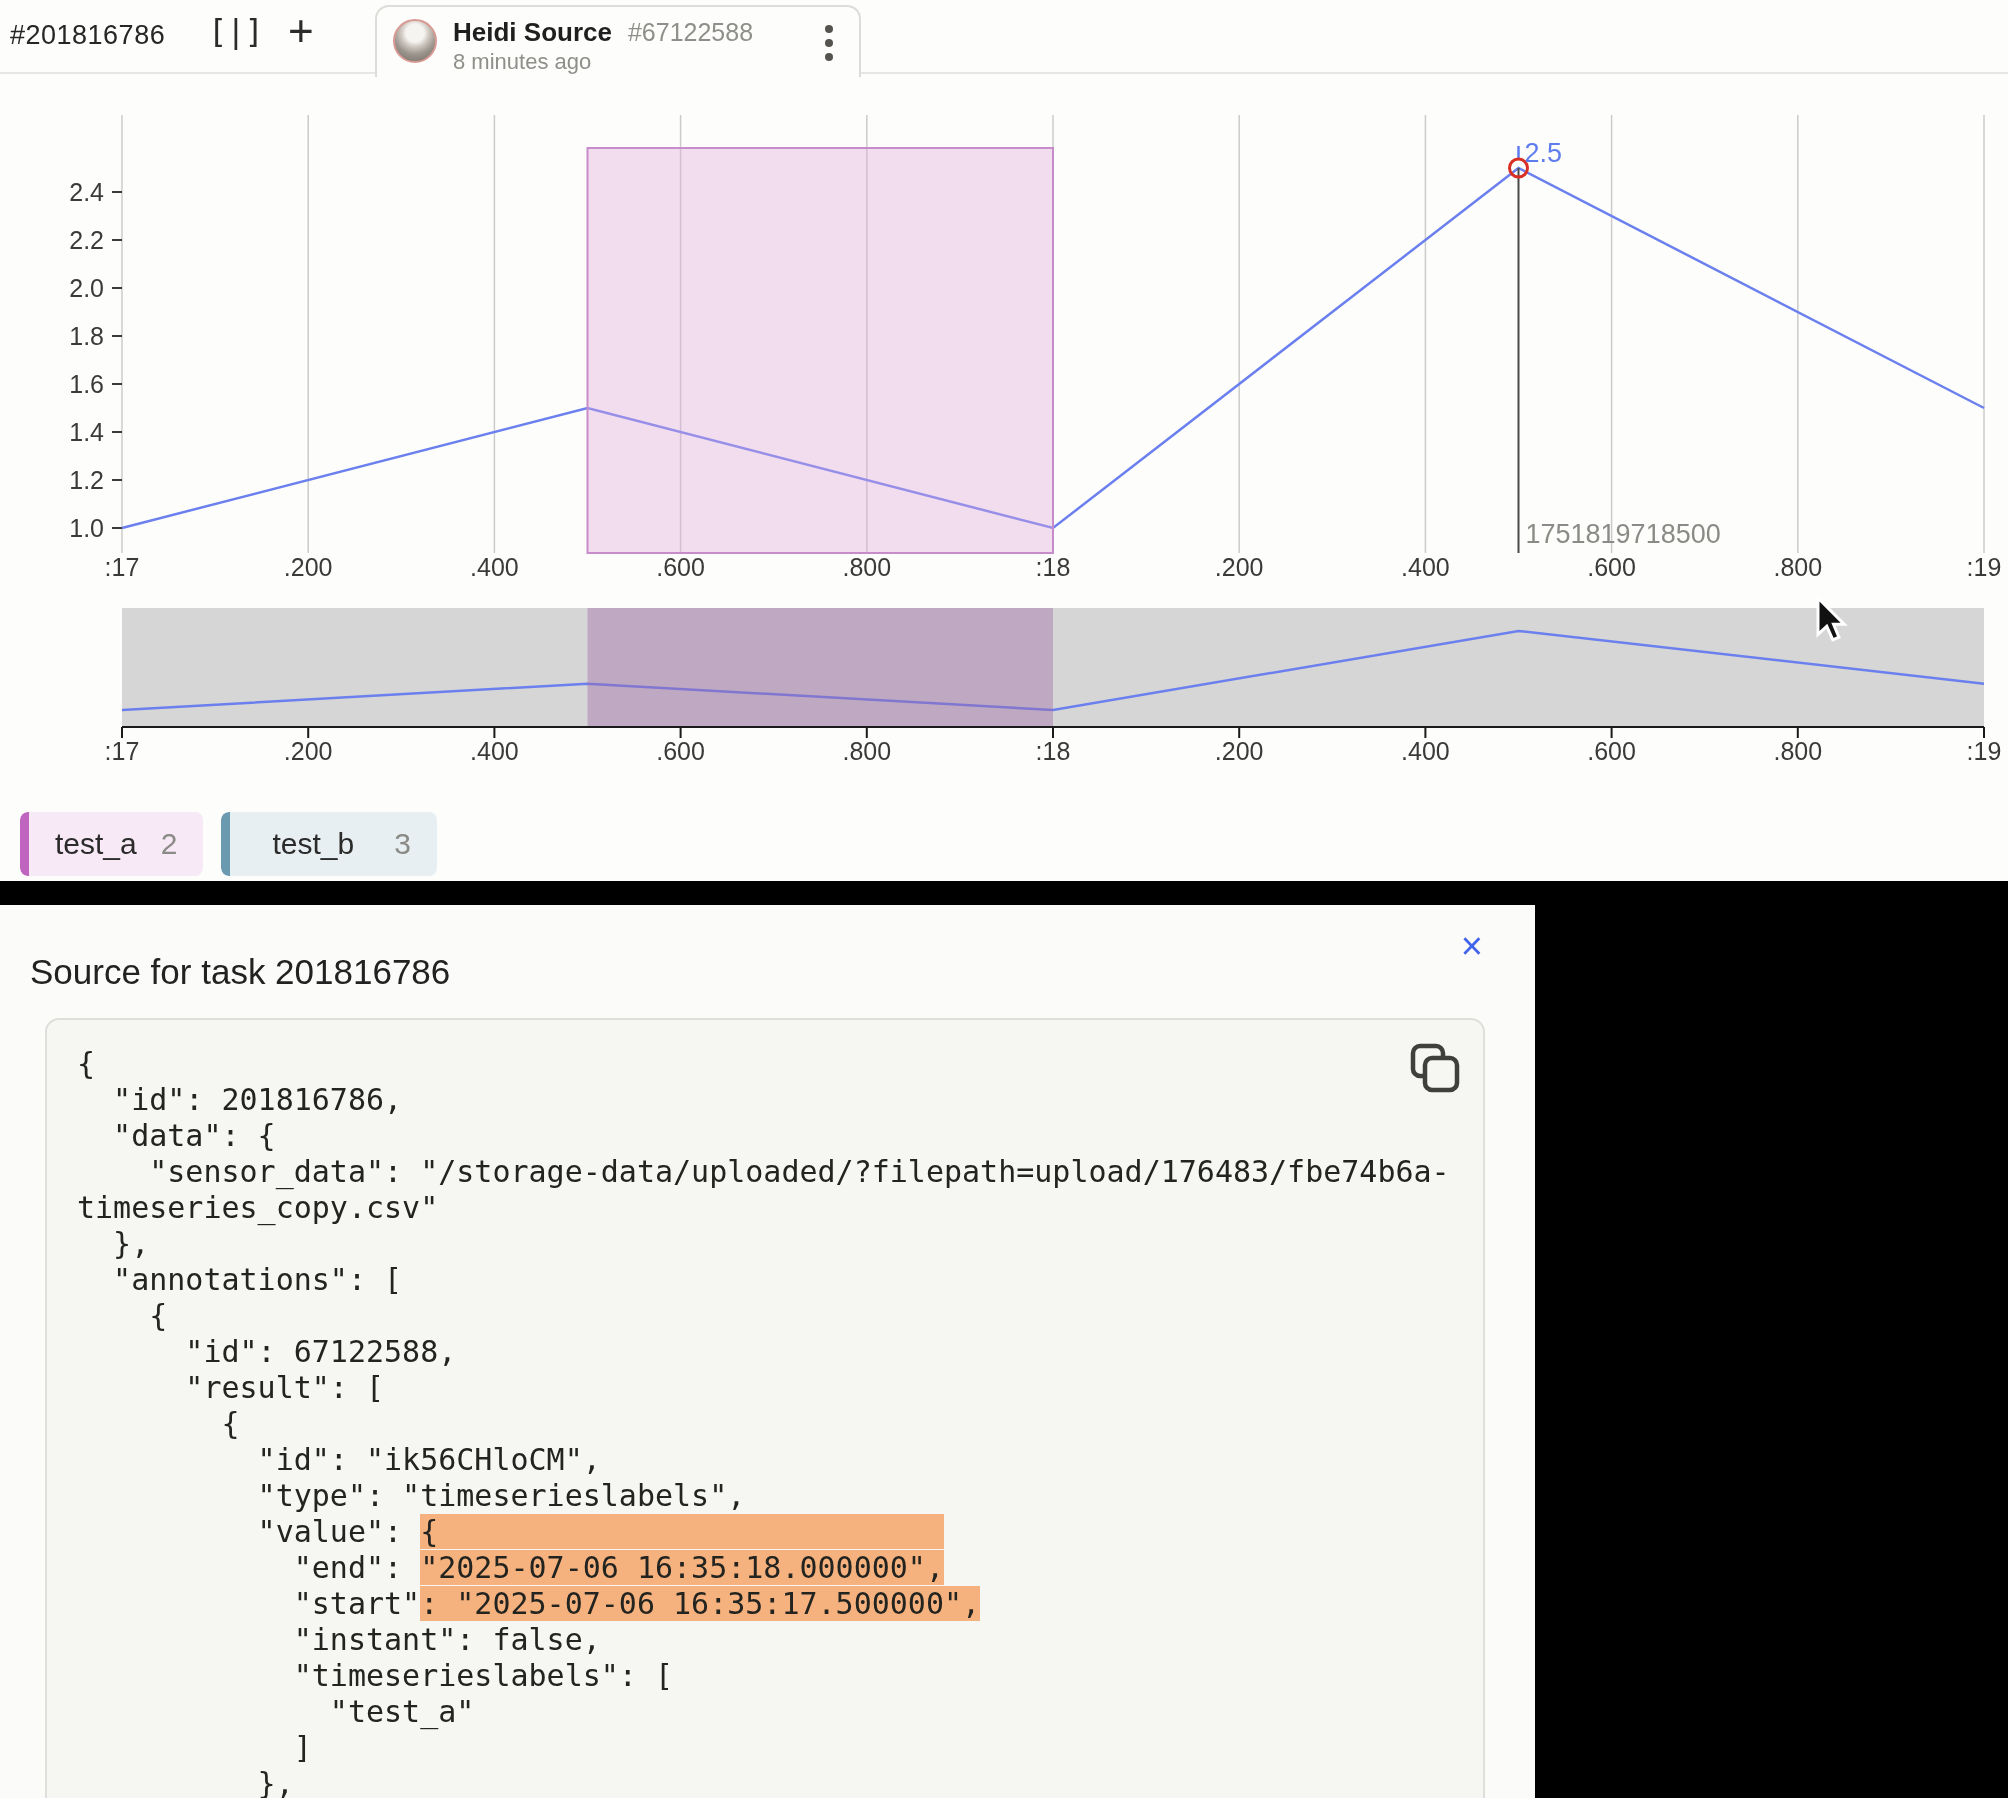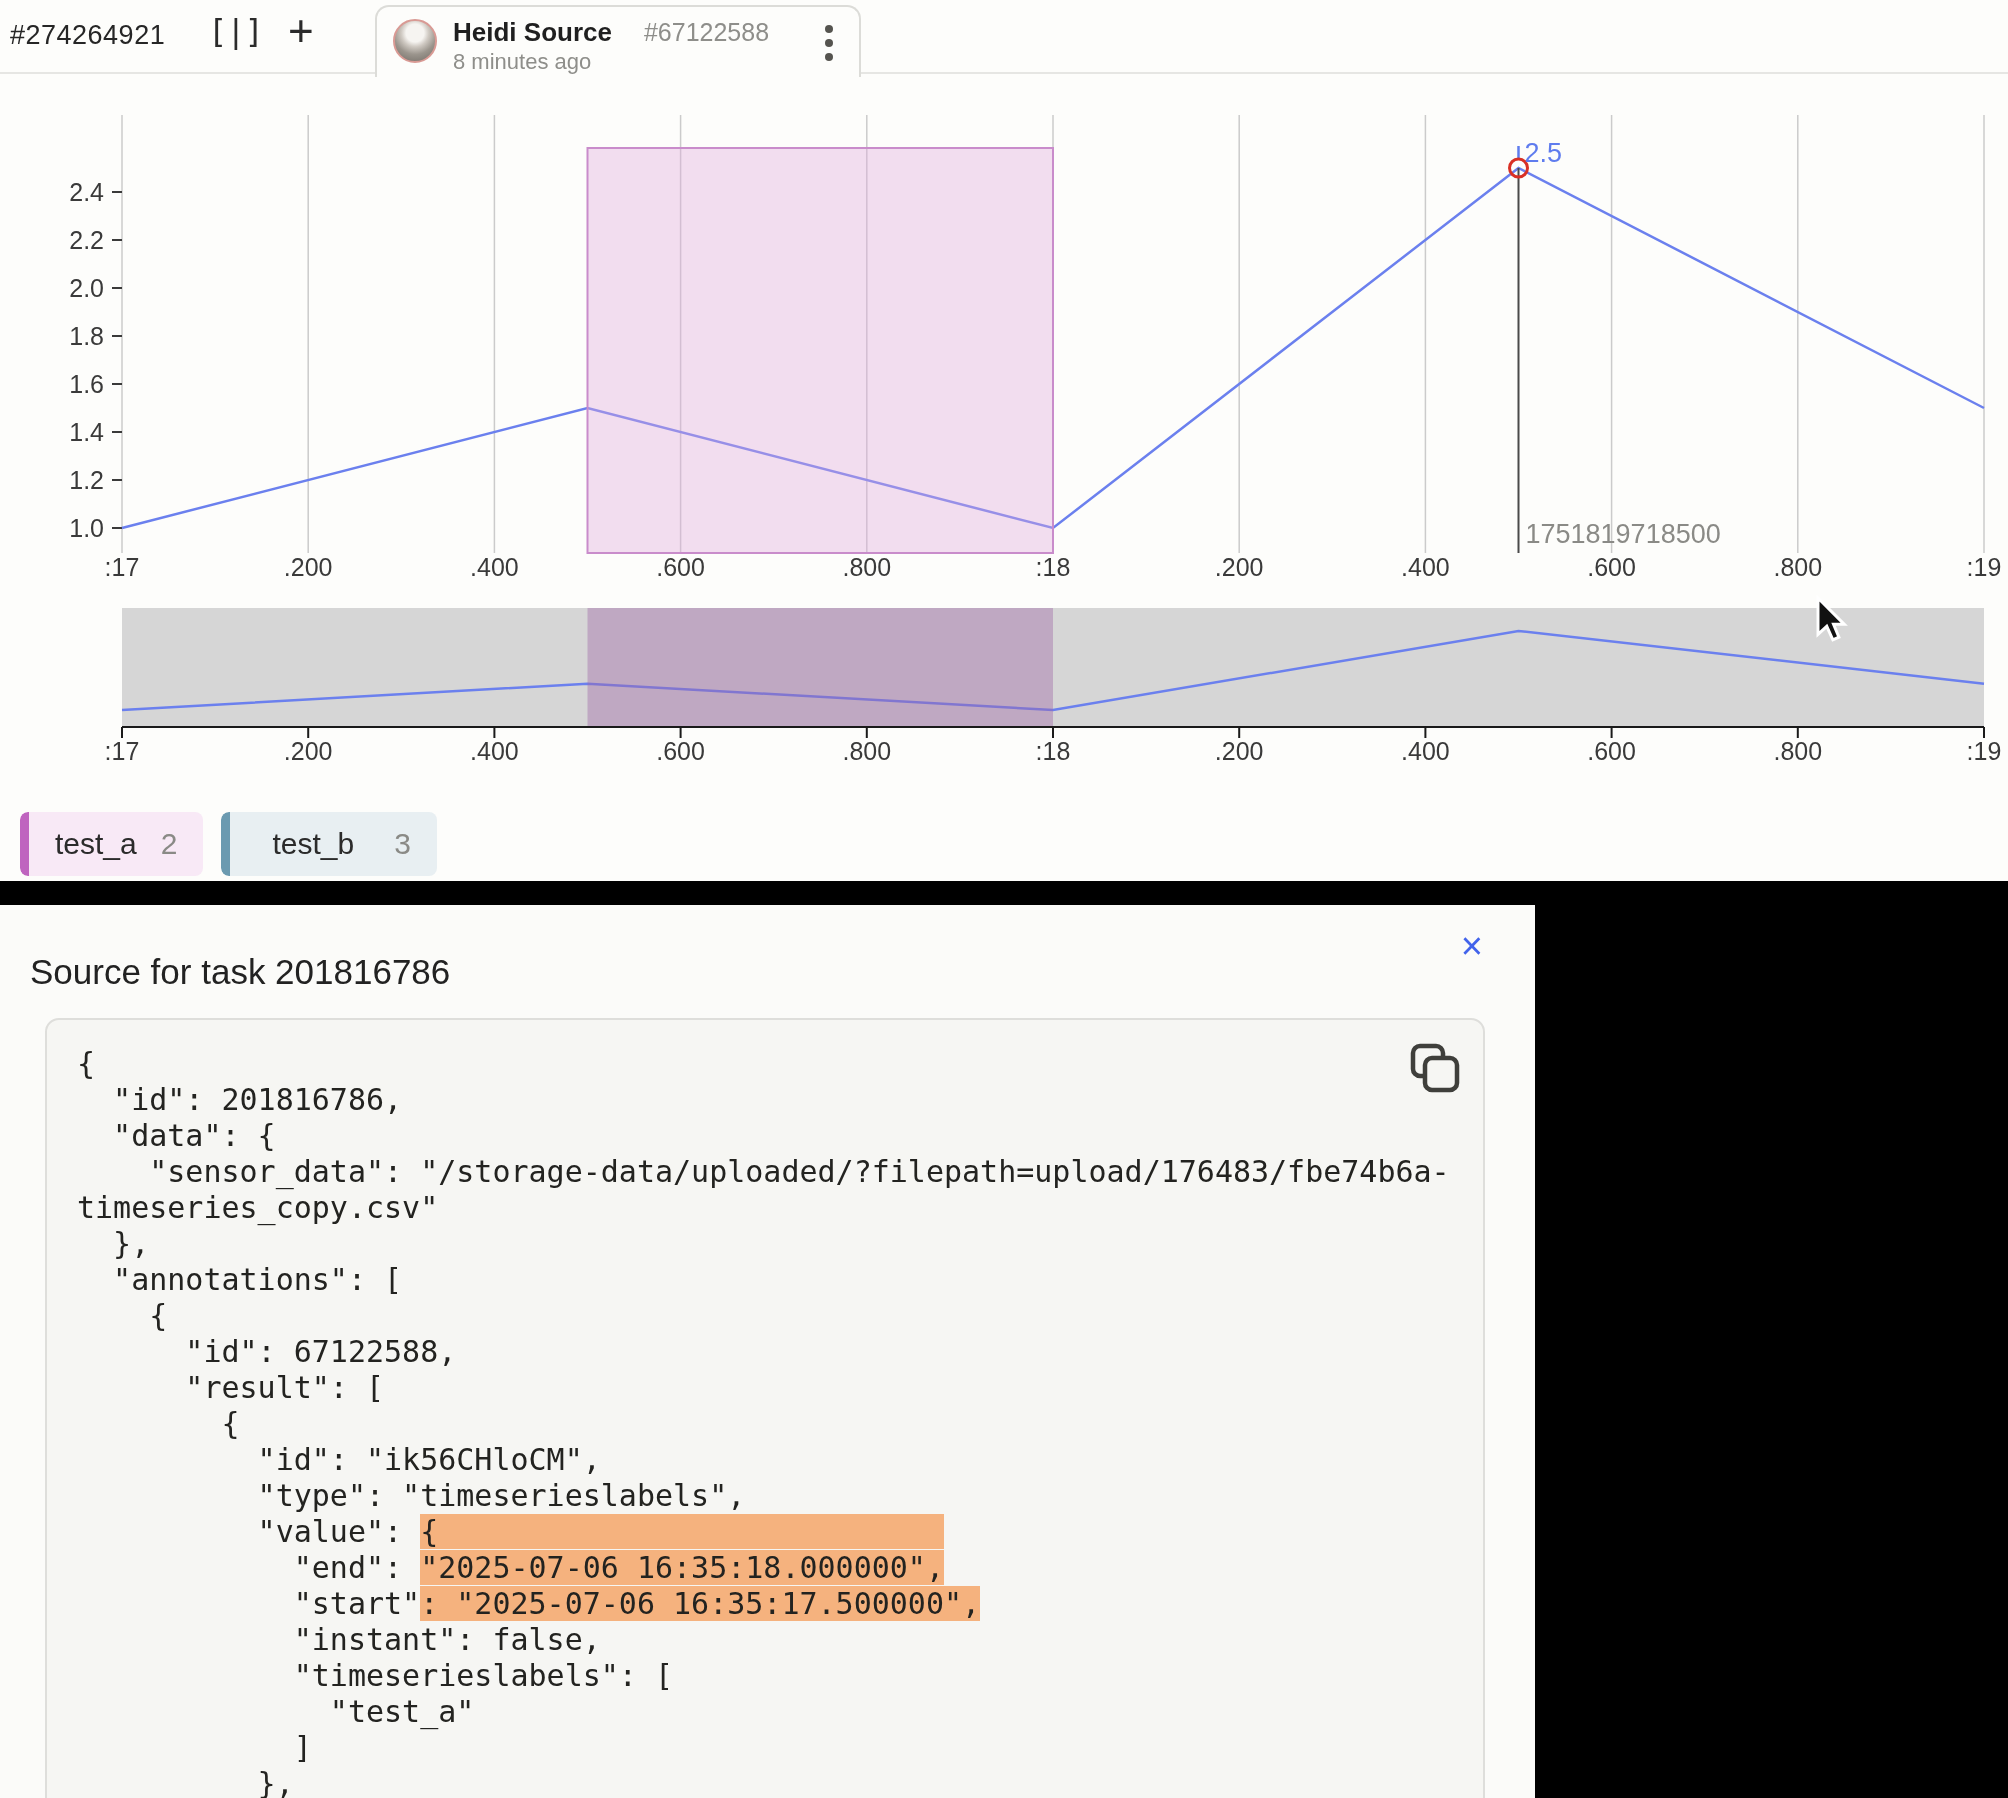--- a/index.html
+++ b/index.html
@@ -11,21 +11,21 @@
   .brackets-btn{position:absolute;left:208px;top:12px;font-size:32px;color:#2b2b2b;
     font-family:"DejaVu Sans Mono",monospace;letter-spacing:-1px;cursor:pointer;}
   .plus-btn{position:absolute;left:288px;top:6px;font-size:44px;font-weight:300;color:#2b2b2b;cursor:pointer;}
   .tab{position:absolute;left:375px;top:5px;width:482px;height:70px;background:#fdfdfb;
     border:2px solid #dcdcd8;border-bottom:none;border-radius:14px 14px 0 0;z-index:3;}
   .avatar{position:absolute;left:16px;top:12px;width:44px;height:44px;border-radius:50%;
     border:2px solid #d99a94;box-sizing:border-box;
     background:radial-gradient(circle at 50% 30%,#f6f4f1 0 26%,#cfc9c2 40%,#9b958d 62%,#6f6a63 100%);}
   .tab-name-row{position:absolute;left:76px;top:10px;white-space:nowrap;}
   .tab-name{font-size:26px;font-weight:600;color:#1f1f1f;}
-  .tab-ann-id{font-size:25px;color:#8e8e8a;margin-left:32px;}
+  .tab-ann-id{font-size:25px;color:#8e8e8a;margin-left:16px;}
   .tab-time{position:absolute;left:76px;top:42px;font-size:22px;color:#8e8e8a;}
   .kebab{position:absolute;right:24px;top:18px;width:10px;height:38px;cursor:pointer;}
   .kebab i{display:block;width:8px;height:8px;border-radius:50%;background:#55544f;margin:0 0 6px 0;}
   
   .labels-row{position:absolute;left:20px;top:812px;display:flex;gap:18px;}
   .chip{display:flex;align-items:center;height:64px;border-radius:8px;overflow:hidden;cursor:pointer;}
   .chip .bar{width:9px;align-self:stretch;border-radius:8px 0 0 8px;}
   .chip .lbl{font-size:30px;color:#2b2b2b;padding:0 10px 0 26px;}
   .chip .cnt{font-size:30px;color:#8a8a86;padding:0 26px 0 14px;}
   
@@ -42,21 +42,21 @@
   pre.code .hl{background:#f5b27e;}
   
   #chart{position:absolute;left:0;top:0;z-index:1;}
   svg text{font-family:"Liberation Sans","DejaVu Sans",sans-serif;}
 </style>
 </head>
 <body>
 
 <div class="top-panel">
   <div class="header">
-    <div class="task-id">#274264921</div>
+    <div class="task-id">#201816786</div>
     <div class="brackets-btn">[|]</div>
     <div class="plus-btn">+</div>
   </div>
   <div class="tab">
     <div class="avatar"></div>
     <div class="tab-name-row">
       <span class="tab-name">Heidi Source</span><span class="tab-ann-id">#67122588</span>
     </div>
     <div class="tab-time">8 minutes ago</div>
     <div class="kebab">

